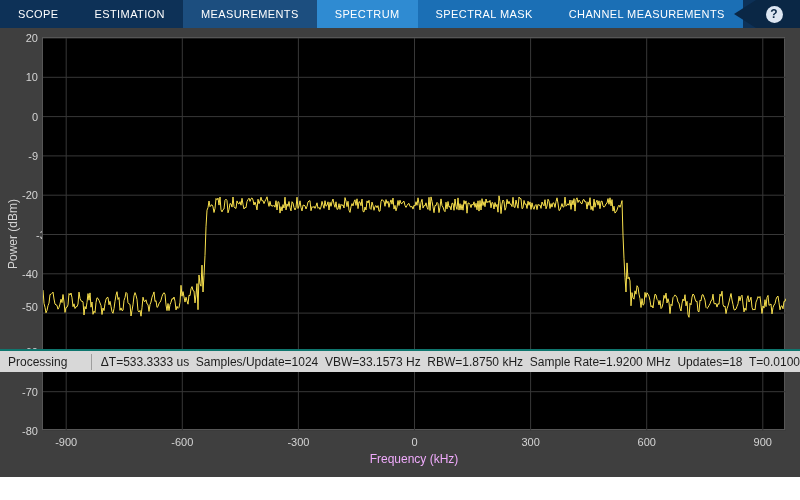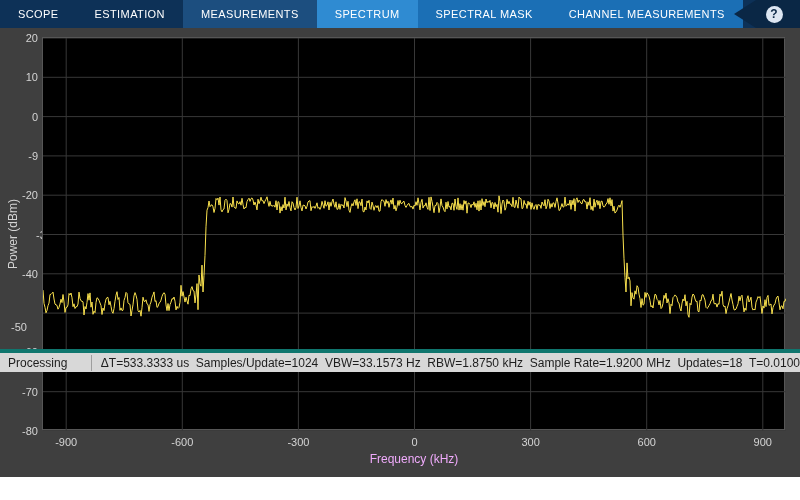--- a/index.html
+++ b/index.html
@@ -59,21 +59,21 @@
     font-size:12px; color:#f0abfc;
   }
   .ylabel {
     position:absolute; top:206px; left:13px;
     transform:translate(-50%,-50%) rotate(-90deg);
     font-size:12px; color:#d4d4d4; white-space:nowrap;
   }
   
   .statusbar {
     position:absolute; bottom:0; left:0; width:800px; height:23px;
-    background:#d8d8d8; border-top:4px solid #0f766e;
+    background:#d8d8d8; border-top:2px solid #0f766e;
     display:flex; align-items:center;
     font-size:12px; color:#1d1d1d;
   }
   .status-state { width:96px; padding-left:8px; }
   .status-divider { width:1px; height:16px; background:#9e9e9e; }
   .status-stats { padding-left:9px; white-space:pre; }
 </style>
 </head>
 <body>
 
@@ -94,21 +94,21 @@
   <div class="main">
     <div class="ylabel">Power (dBm)</div>
     <div id="y-ticks">
         <span class="y-tick" style="top: 3px;">20</span>
         <span class="y-tick" style="top: 42.3px;">10</span>
         <span class="y-tick" style="top: 81.6px;">0</span>
         <span class="y-tick" style="top: 120.9px;">-9</span>
         <span class="y-tick" style="top: 160.2px;">-20</span>
         <span class="y-tick" style="top: 199.5px; padding-left: 36px;">-30</span>
         <span class="y-tick" style="top: 238.8px;">-40</span>
-        <span class="y-tick" style="top: 292px; text-align: center;">-50</span>
+        <span class="y-tick" style="top: 272px;">-50</span>
         <span class="y-tick" style="top: 317.4px;">-60</span>
         <span class="y-tick" style="top: 356.7px;">-70</span>
         <span class="y-tick" style="top: 396px;">-80</span>
       </div>
     <div class="plot-area">
       <svg id="trace-svg" width="743" height="393">
           <line x1="23.2" y1="0" x2="23.2" y2="393" stroke="#383838" stroke-width="1"></line>
           <line x1="139.3" y1="0" x2="139.3" y2="393" stroke="#383838" stroke-width="1"></line>
           <line x1="255.4" y1="0" x2="255.4" y2="393" stroke="#383838" stroke-width="1"></line>
           <line x1="371.5" y1="0" x2="371.5" y2="393" stroke="#383838" stroke-width="1"></line>

